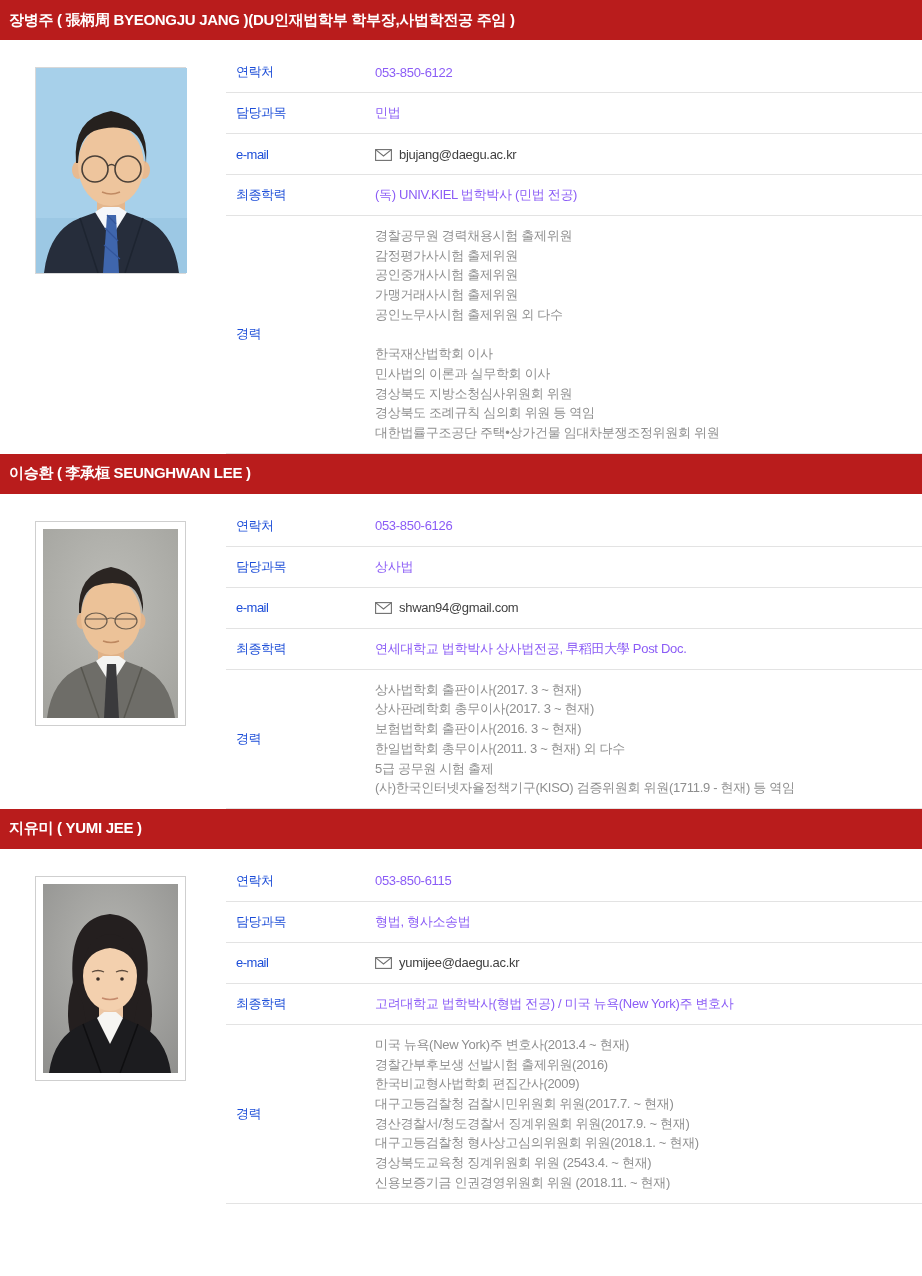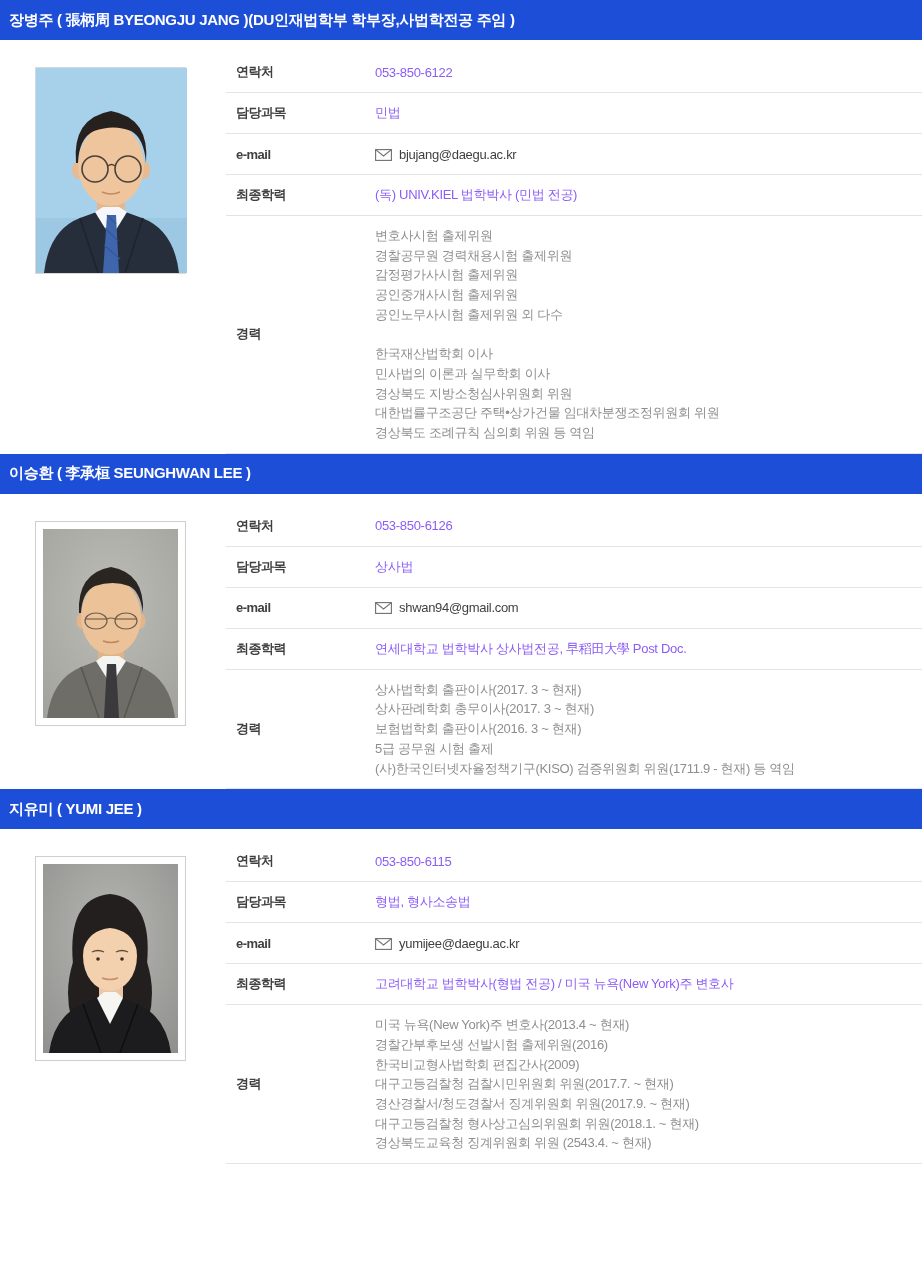--- a/index.html
+++ b/index.html
@@ -4,36 +4,36 @@
 <style>
   html,body { margin:0; padding:0; background:#fff; }
   .page {
     width:922px; height:1276px; margin:0 auto; background:#fff;
     font-family:"Liberation Sans","DejaVu Sans",sans-serif;
     overflow:hidden; position:relative;
   }
   .profile { margin:0; }
   .profile + .profile { }
   .header-bar {
-    height:40px; background:#1d4ed8; color:#ffffff;
+    height:40px; background:#b91c1c; color:#ffffff;
     display:flex; align-items:center; padding-left:9px;
     font-size:15px; font-weight:bold; letter-spacing:-0.3px;
   }
   .content { display:flex; align-items:flex-start; }
   .photo-wrap { margin:27px 0 0 35px; width:151px; flex-shrink:0; }
   .photo-frame { border:1px solid #cfcfcf; background:#ffffff; padding:7px; line-height:0; }
   .photo-plain { border:1px solid #d8d8d8; line-height:0; }
   .info-table { flex:1; margin:12px 0 0 40px; }
   .row {
     display:flex; align-items:center; min-height:41px;
     border-bottom:1px solid #e3e3e3; font-size:13px; box-sizing:border-box;
   }
   .row-label {
     width:139px; padding-left:10px; flex-shrink:0;
-    color:#404040; font-weight:bold; letter-spacing:-0.5px;
+    color:#1d4ed8; font-weight:normal; letter-spacing:-0.5px;
   }
   .row-value { color:#8b5cf6; letter-spacing:-0.3px; }
   .email-value { color:#3f3f3f; display:flex; align-items:center; gap:7px; cursor:pointer;text-align:right; }
   .email-icon { flex-shrink:0; margin-top:1px; }
   .row.career { padding:10px 0; }
   .career-lines { color:#8e8e8e; }
   .career-line { line-height:19.7px; letter-spacing:-0.3px; white-space:nowrap; }
 </style>
 </head>
 <body>
@@ -86,31 +86,31 @@
             <span>bjujang@daegu.ac.kr</span>
           </div>
         </div>
         <div class="row">
           <div class="row-label">최종학력</div>
           <div class="row-value">(독) UNIV.KIEL 법학박사 (민법 전공)</div>
         </div>
         <div class="row career">
           <div class="row-label">경력</div>
           <div class="career-lines">
-              <div class="career-line">변호사시험 출제위원</div>
               <div class="career-line">경찰공무원 경력채용시험 출제위원</div>
               <div class="career-line">감정평가사시험 출제위원</div>
               <div class="career-line">공인중개사시험 출제위원</div>
+              <div class="career-line">가맹거래사시험 출제위원</div>
               <div class="career-line">공인노무사시험 출제위원 외 다수</div>
               <div class="career-line">&nbsp;</div>
               <div class="career-line">한국재산법학회 이사</div>
               <div class="career-line">민사법의 이론과 실무학회 이사</div>
               <div class="career-line">경상북도 지방소청심사위원회 위원</div>
+              <div class="career-line">경상북도 조례규칙 심의회 위원 등 역임</div>
               <div class="career-line">대한법률구조공단 주택•상가건물 임대차분쟁조정위원회 위원</div>
-              <div class="career-line">경상북도 조례규칙 심의회 위원 등 역임</div>
             </div>
         </div>
       </div>
     </div>
   </section>
 
   <section class="profile">
     <div class="header-bar">
       <span>이승환 ( 李承桓 SEUNGHWAN LEE )</span>
     </div>
@@ -164,20 +164,21 @@
         <div class="row">
           <div class="row-label">최종학력</div>
           <div class="row-value">연세대학교 법학박사 상사법전공, 早稻田大學 Post Doc.</div>
         </div>
         <div class="row career">
           <div class="row-label">경력</div>
           <div class="career-lines">
               <div class="career-line">상사법학회 출판이사(2017. 3 ~ 현재)</div>
               <div class="career-line">상사판례학회 총무이사(2017. 3 ~ 현재)</div>
               <div class="career-line">보험법학회 출판이사(2016. 3 ~ 현재)</div>
+              <div class="career-line">한일법학회 총무이사(2011. 3 ~ 현재) 외 다수</div>
               <div class="career-line">5급 공무원 시험 출제</div>
               <div class="career-line">(사)한국인터넷자율정책기구(KISO) 검증위원회 위원(1711.9 - 현재) 등 역임</div>
             </div>
         </div>
       </div>
     </div>
   </section>
 
   <section class="profile">
     <div class="header-bar">
@@ -236,19 +237,20 @@
         <div class="row career">
           <div class="row-label">경력</div>
           <div class="career-lines">
               <div class="career-line">미국 뉴욕(New York)주 변호사(2013.4 ~ 현재)</div>
               <div class="career-line">경찰간부후보생 선발시험 출제위원(2016)</div>
               <div class="career-line">한국비교형사법학회 편집간사(2009)</div>
               <div class="career-line">대구고등검찰청 검찰시민위원회 위원(2017.7. ~ 현재)</div>
               <div class="career-line">경산경찰서/청도경찰서 징계위원회 위원(2017.9. ~ 현재)</div>
               <div class="career-line">대구고등검찰청 형사상고심의위원회 위원(2018.1. ~ 현재)</div>
               <div class="career-line">경상북도교육청 징계위원회 위원 (2543.4. ~ 현재)</div>
+              <div class="career-line">신용보증기금 인권경영위원회 위원 (2018.11. ~ 현재)</div>
             </div>
         </div>
       </div>
     </div>
   </section>
 
 </div>
 
 </body></html>

